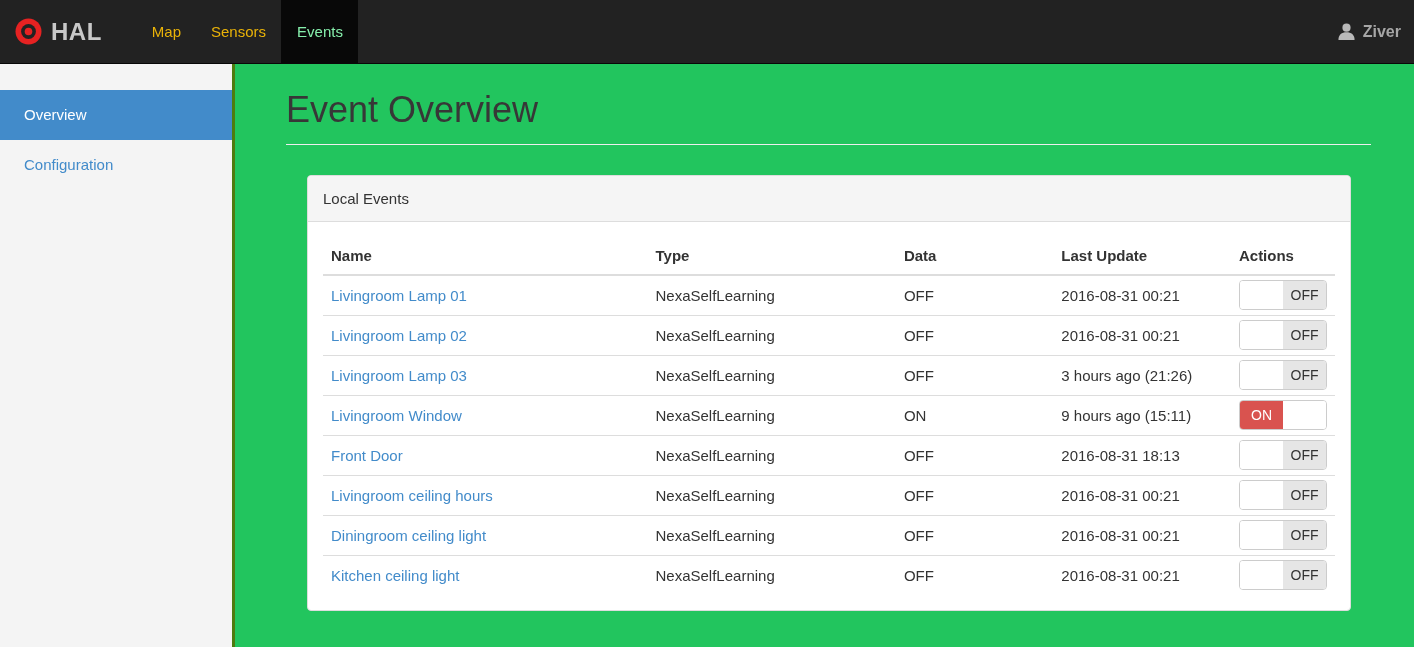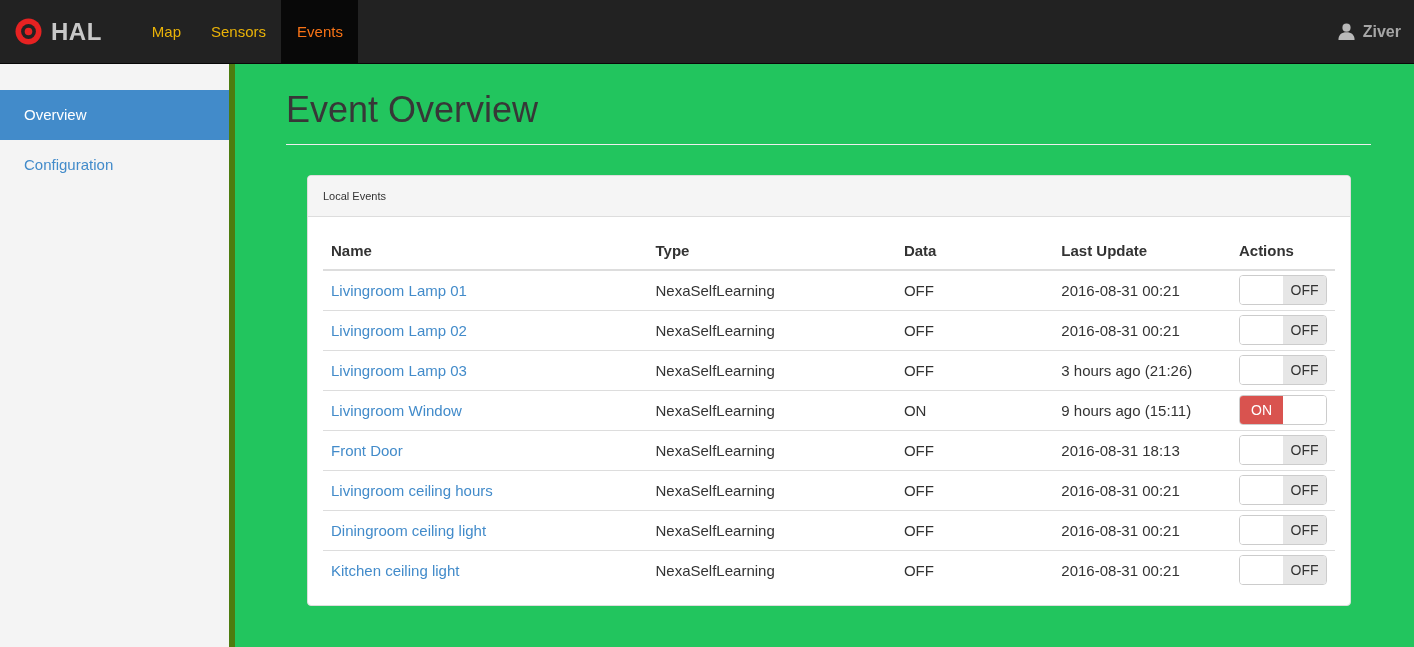--- a/index.html
+++ b/index.html
@@ -26,31 +26,31 @@
   }
   .brand-text {
     font-size: 24px; font-weight: bold; color: #c8c8c8; letter-spacing: 0.5px;
   }
   .nav-items { display: flex; margin-left: 20px; }
   .nav-item {
     display: flex; align-items: center;
     padding: 0 15px; color: #eab308; font-size: 15px;
     cursor: pointer; text-decoration: none;
   }
-  .nav-item.active { background: #080808; color: #f97316; padding-left: 16px; }
+  .nav-item.active { background: #080808; color: #86efac; padding-left: 16px; }
   .navbar-user {
     margin-left: auto; display: flex; align-items: center; gap: 7px;
     padding: 0 13px; cursor: pointer;
   }
   .navbar-user .user-name { color: #a6a6a6; font-weight: bold; font-size: 16px; }
 
   
   .sidebar {
     position: absolute; top: 64px; left: 0; bottom: 0; width: 235px;
-    background: #f4f4f4; border-right: 6px solid #4d7c0f;
+    background: #f4f4f4; border-right: 3px solid #4d7c0f;
     padding-top: 26px;
   }
   .side-item {
     display: block; height: 50px; line-height: 50px;
     padding-left: 24px; font-size: 15px;
     color: #428bca; cursor: pointer; text-decoration: none;
   }
   .side-item.active { background: #428bca; color: #ffffff; }
 
   
@@ -64,21 +64,21 @@
   }
 
   .panel {
     margin: 30px 20px 0 21px;
     border: 1px solid #ddd; border-radius: 4px;
     background: #fff;
   }
   .panel-heading {
     background: #f5f5f5; border-bottom: 1px solid #ddd;
     border-radius: 4px 4px 0 0;
-    padding: 14px 15px; font-size: 11px; color: #333;
+    padding: 14px 15px; font-size: 15px; color: #333;
   }
   .panel-body { padding: 15px; }
 
   table.events { width: 100%; border-collapse: collapse; }
   table.events th {
     text-align: left; font-weight: bold; font-size: 15px; color: #333;
     padding: 8px; border-bottom: 2px solid #ddd; line-height: 21px;
   }
   table.events td {
     padding: 4px 8px; height: 40px; vertical-align: middle;

